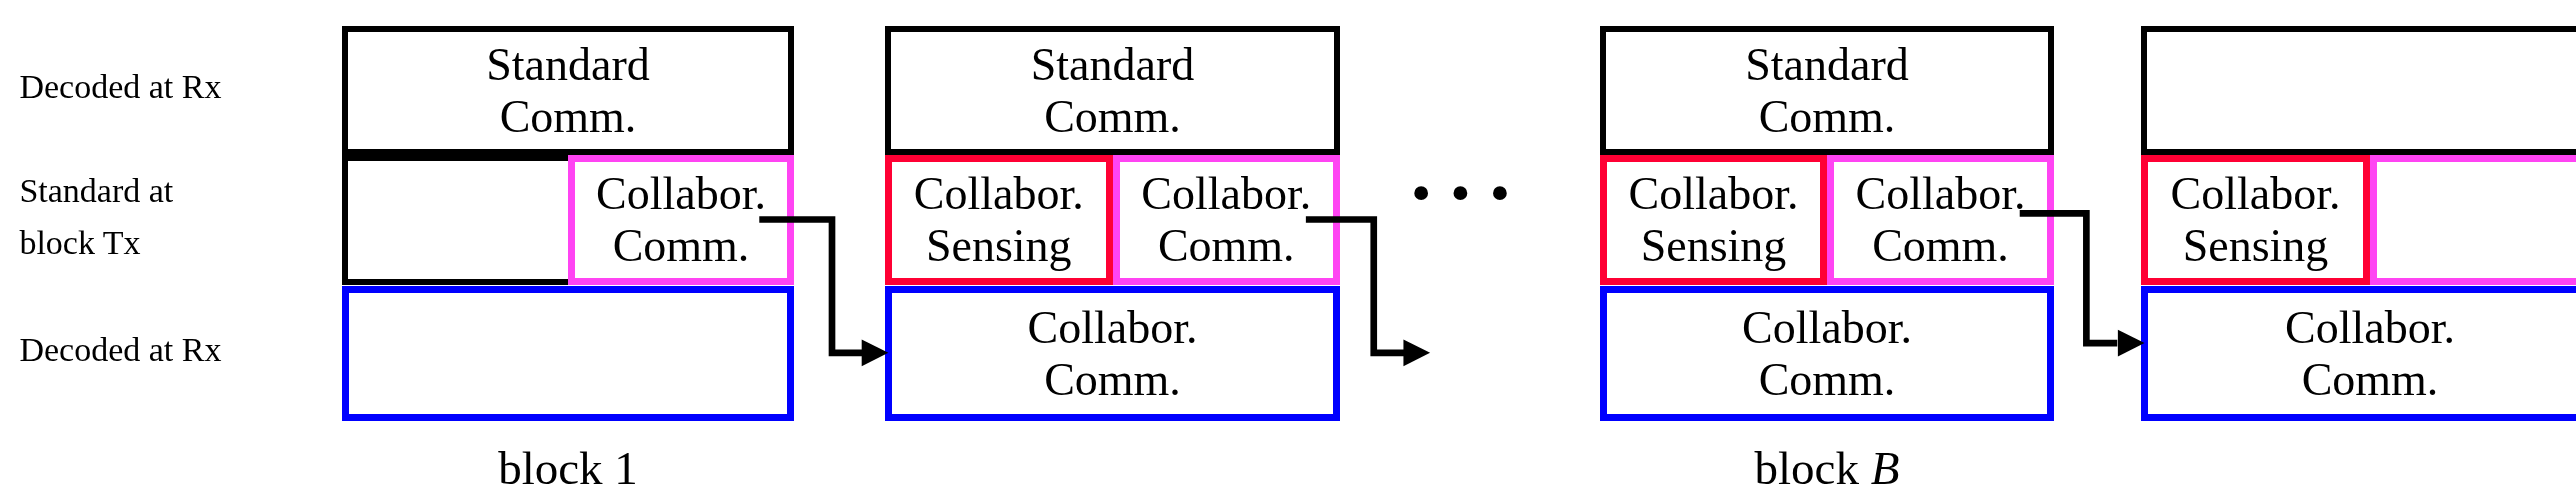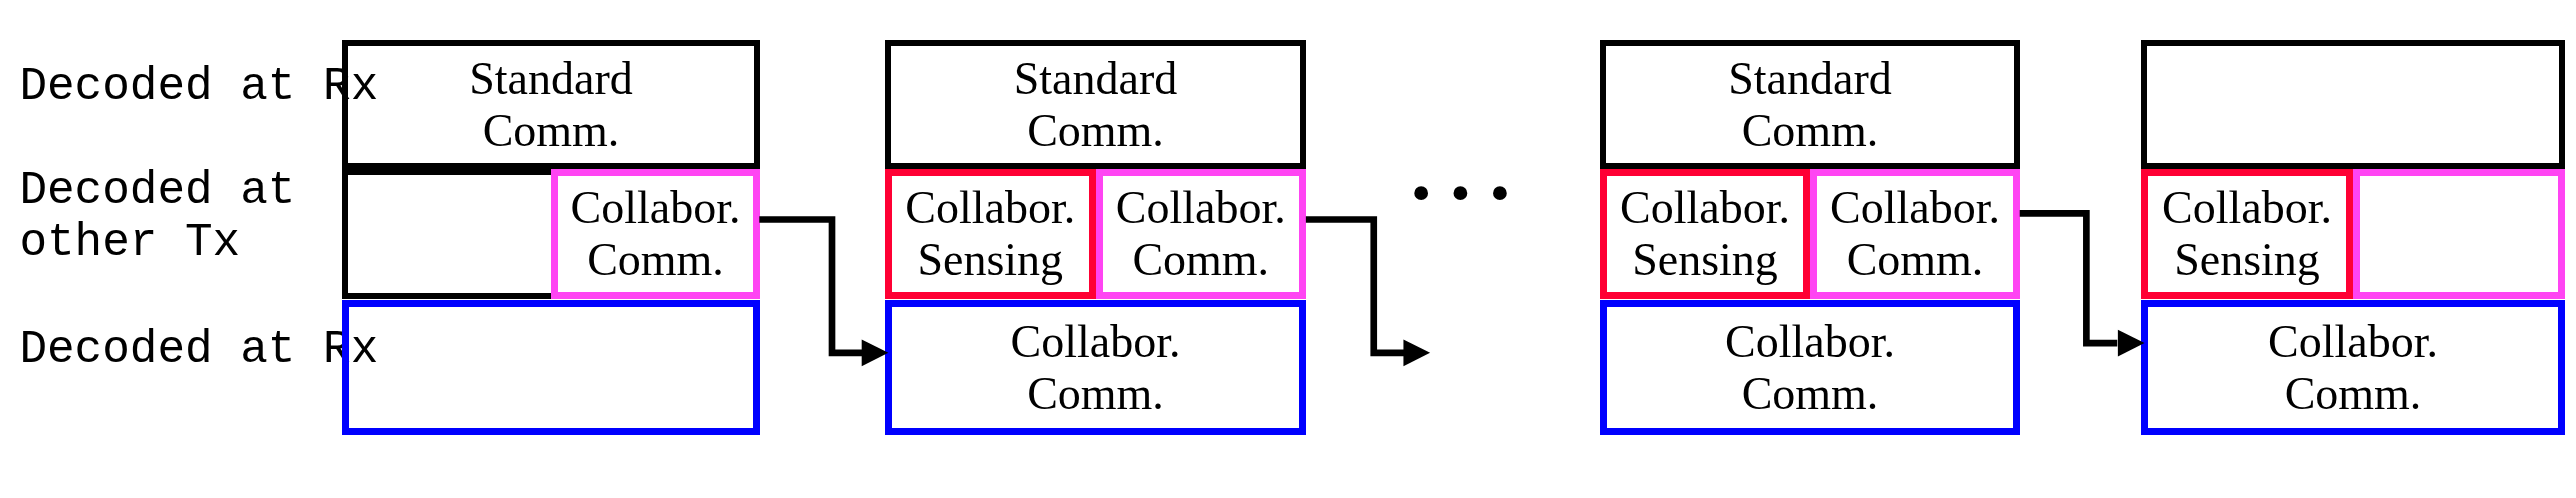--- a/index.html
+++ b/index.html
@@ -10,31 +10,30 @@
     background: var(--background, #ffffff);
     font-family: "Liberation Serif", "DejaVu Serif", serif;
     color: #000000;
     overflow: hidden;
   }
 
   
   .row-label {
     position: absolute;
     left: 19.4px;
-    font-size: 46px;
+    font-size: 34px;
     line-height: 52px;
     white-space: nowrap;
-    font-family: Liberation Mono, monospace;
   }
   .row-label-1 { top: 61px; }
   .row-label-2 { top: 165px; }
   .row-label-3 { top: 324px; }
 
   
-  .blk { position: absolute; top: 16px; height: 406px; }
+  .blk { position: absolute; top: 2px; height: 406px; padding-left: 34px; }
   .blk-1 { left: 342px;  width: 418px; }
   .blk-2 { left: 885px; width: 421px; }
   .blk-B { left: 1600px; width: 420px; }
   .blk-B1{ left: 2141px; width: 424px; }
 
   
   .bx {
     position: absolute;
     box-sizing: border-box;
     display: flex;
@@ -86,42 +85,43 @@
   .shaft { fill: none; stroke: var(--black, #000); stroke-width: 11px; }
   .head  { fill: var(--black, #000); stroke: none; }
 </style>
 </head>
 <body>
 
 <div class="canvas">
 
   <div class="row-label row-label-1">Decoded at Rx</div>
   <div class="row-label row-label-2">
-    <div>Decoded at</div>
-    <div>other Tx</div>
+    <div>Standard at</div>
+    <div>block Tx</div>
   </div>
   <div class="row-label row-label-3">Decoded at Rx</div>
 
   <div class="blk blk-1">
     <div class="bx b-black top-bx">
       <span>Standard</span>
       <span>Comm.</span>
     </div>
     <div class="bx b-black mid-full">
       <span></span>
       <span></span>
     </div>
     <div class="bx b-magenta mid-r">
       <span>Collabor.</span>
       <span>Comm.</span>
     </div>
     <div class="bx b-blue bot-bx">
       <span></span>
       <span></span>
     </div>
+    <div class="caption"><span>block </span><span class="mvar"></span><span>1</span></div>
   </div>
 
   <div class="blk blk-2">
     <div class="bx b-black top-bx">
       <span>Standard</span>
       <span>Comm.</span>
     </div>
     <div class="bx b-red mid-l">
       <span>Collabor.</span>
       <span>Sensing</span>
@@ -146,20 +146,21 @@
       <span>Sensing</span>
     </div>
     <div class="bx b-magenta mid-r">
       <span>Collabor.</span>
       <span>Comm.</span>
     </div>
     <div class="bx b-blue bot-bx">
       <span>Collabor.</span>
       <span>Comm.</span>
     </div>
+    <div class="caption"><span>block </span><span class="mvar">B</span><span></span></div>
   </div>
 
   <div class="blk blk-B1">
     <div class="bx b-black top-bx">
       <span></span>
       <span></span>
     </div>
     <div class="bx b-red mid-l">
       <span>Collabor.</span>
       <span>Sensing</span>

